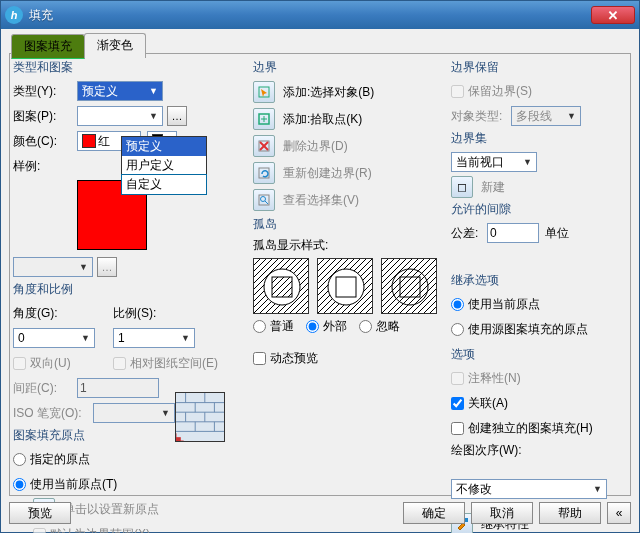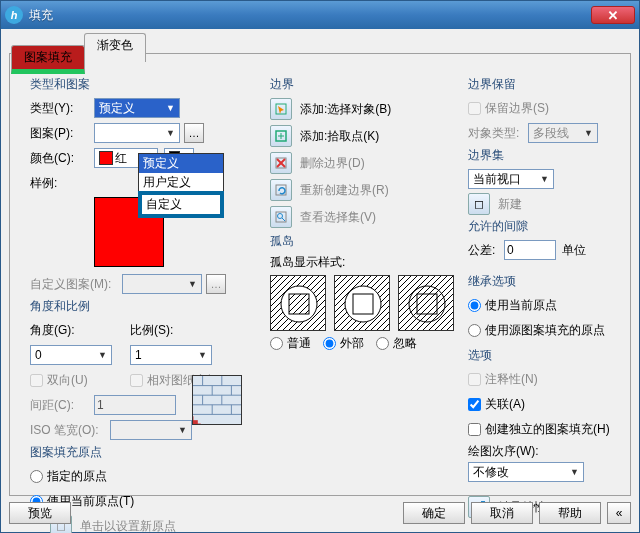--- a/index.html
+++ b/index.html
@@ -6,37 +6,37 @@
 body{background:#fff;width:640px;height:533px;overflow:hidden}
 .win{width:640px;height:533px;border:1px solid #2a5a8a;background:#f0f0f0;position:relative}
 .titlebar{height:28px;background:linear-gradient(#5b9bd5,#3a7bbf 50%,#2a6aa8);display:flex;align-items:center;padding:0 4px}
 .titlebar .ico{width:18px;height:18px;border-radius:9px;background:#3da9e0;display:flex;align-items:center;justify-content:center;color:#fff;font-style:italic;font-weight:bold;font-size:11px}
 .titlebar .ttl{color:#fff;margin-left:6px;text-shadow:0 1px 1px rgba(0,0,0,.4)}
 .titlebar .spacer{flex:1}
 .titlebar .close{width:44px;height:18px;background:linear-gradient(#e67,#c33);border:1px solid #a22;border-radius:3px;display:flex;align-items:center;justify-content:center;color:#fff;font-weight:bold;font-size:13px}
 .body{position:absolute;top:28px;left:0;right:0;bottom:0;padding:6px 8px 8px;background:#f0f0f0}
 .tabs{position:absolute;top:4px;left:10px;display:flex;z-index:2}
 .tab{padding:3px 12px;border:1px solid #a0a0a0;border-bottom:none;background:#f0f0f0;margin-right:-1px;border-radius:3px 3px 0 0}
-.tab.active{background:#b91c1c;border-bottom:5px solid #22c55e;position:relative;top:12px}
-.panel{border:1px solid #a0a0a0;position:absolute;top:24px;left:8px;right:8px;bottom:36px;padding:20px;background:#f0f0f0}
+.tab.active{background:#4d7c0f;border-bottom:1px solid #22c55e;position:relative;top:1px}
+.panel{border:1px solid #a0a0a0;position:absolute;top:24px;left:8px;right:8px;bottom:36px;padding:3px;background:#f0f0f0}
 .cols{display:flex;height:100%}
 .col1{width:234px}
 .col2{width:196px;padding-left:6px}
 .col3{flex:1;padding-left:8px}
 .grp-title{color:#2a4e7a;margin:2px 0 4px}
 .row{display:flex;align-items:center;margin:3px 0;min-height:22px}
 .lab{width:64px}
 select,input[type=text]{border:1px solid #7a9ac0;background:#fff;height:20px;padding:0 2px}
 .combo{width:86px}
 .btn-sm{width:20px;height:20px;border:1px solid #888;background:linear-gradient(#fff,#ddd);margin-left:4px;display:flex;align-items:center;justify-content:center;font-size:11px}
 .swatch{width:70px;height:70px;background:#ff0000;border:1px solid #000;margin:2px 0 6px 64px}
 .dropopen{position:absolute;left:108px;top:79px;width:86px;background:#fff;border:1px solid #333;z-index:5}
 .dropopen div{padding:1px 4px}
 .dropopen .sel{background:#2a62c9;color:#fff}
-.dropopen .hl{border:4px solid #0369a1;margin:-1px}
+.dropopen .hl{border:1px solid #0369a1;margin:-1px}
 .disabled{color:#888}
 input[type=radio],input[type=checkbox]{margin-right:4px;vertical-align:middle}
 .iconbtn{width:22px;height:22px;border:1px solid #8aa;background:linear-gradient(#eef6ff,#cde);margin-right:8px;display:inline-flex;align-items:center;justify-content:center;border-radius:2px}
 .iconbtn svg{width:14px;height:14px}
 .optline{display:flex;align-items:center;margin:5px 0}
 .opt-txt{flex:1}
 .island{display:flex;gap:8px;margin:4px 0}
 .island .cell{width:56px;height:56px;border:1px solid #333;background:#fff;position:relative;overflow:hidden}
 .island .cell svg{width:56px;height:56px}
 .island-col{text-align:center}
@@ -100,21 +100,20 @@
             <div class="sel-box" style="width:30px;margin-left:6px">
                 <span class="color-chip" style="background:#000"></span>
                 <span class="arrow">▼</span>
               </div>
           </div>
           <div class="row">
               <span class="lab">样例:</span>
             </div>
           <div class="swatch"></div>
           <div class="row disabled">
-            <span class="lab" style="width:92px">自定义图案(M):</span>
             <div class="sel-box" style="width:80px;background:#eee">
                 <span class="arrow">▼</span>
               </div>
             <div class="btn-sm disabled">…</div>
           </div>
 
           <div class="grp-title">角度和比例</div>
           <div class="row">
             <div style="width:100px"><span>角度(G):</span></div>
             <div><span>比例(S):</span></div>
@@ -268,20 +267,24 @@
                     <circle cx="28" cy="28" r="18" fill="none" stroke="#000"></circle>
                     <rect x="18" y="18" width="20" height="20" fill="none" stroke="#000"></rect>
                   </svg></div>
             </div>
           </div>
           <div class="radline">
             <label><input type="radio" name="isl" style=""><span>普通</span></label>
             <label><input type="radio" name="isl" checked="" style=""><span>外部</span></label>
             <label><input type="radio" name="isl" style=""><span>忽略</span></label>
           </div>
+          <label class="row" style="margin-top:12px">
+              <input type="checkbox" style="">
+              <span>动态预览</span>
+            </label>
         </div>
 
         <div class="col3">
           <div class="grp-title">边界保留</div>
           <label class="row disabled">
               <input type="checkbox" disabled="" style="">
               <span>保留边界(S)</span>
             </label>
           <div class="row">
             <span style="width:60px" class="disabled">对象类型:</span>
@@ -303,21 +306,21 @@
             <span class="disabled">新建</span>
           </div>
 
           <div class="grp-title" style="margin-top:0">允许的间隙</div>
           <div class="row">
             <span style="width:36px">公差:</span>
             <input type="text" style="width: 52px;" value="0">
             <span style="margin-left:6px">单位</span>
           </div>
 
-          <div class="grp-title" style="margin-top:12px">继承选项</div>
+          <div class="grp-title" style="margin-top:28px">继承选项</div>
           <label class="row">
               <input type="radio" name="inh" checked="" style="">
               <span>使用当前原点</span>
             </label>
           <label class="row">
               <input type="radio" name="inh" style="">
               <span>使用源图案填充的原点</span>
             </label>
 
           <div class="grp-title" style="margin-top:6px">选项</div>
@@ -327,21 +330,21 @@
             </label>
           <label class="row">
               <input type="checkbox" checked="" style="">
               <span>关联(A)</span>
             </label>
           <label class="row">
               <input type="checkbox" style="">
               <span>创建独立的图案填充(H)</span>
             </label>
           <div>绘图次序(W):</div>
-          <div class="sel-box" style="width:116px;margin-top:2px">
+          <div class="sel-box" style="width:156px;margin-top:20px">
               <span>不修改</span>
               <span class="arrow">▼</span>
             </div>
 
           <div class="optline" style="margin-top:14px">
             <span class="iconbtn">
                 <svg viewBox="0 0 14 14">
                   <path d="M3 11l5-5 2 2-5 5z" fill="#e80" stroke="#a60"></path>
                   <rect x="9" y="1" width="4" height="4" fill="#28c"></rect>
                 </svg>

